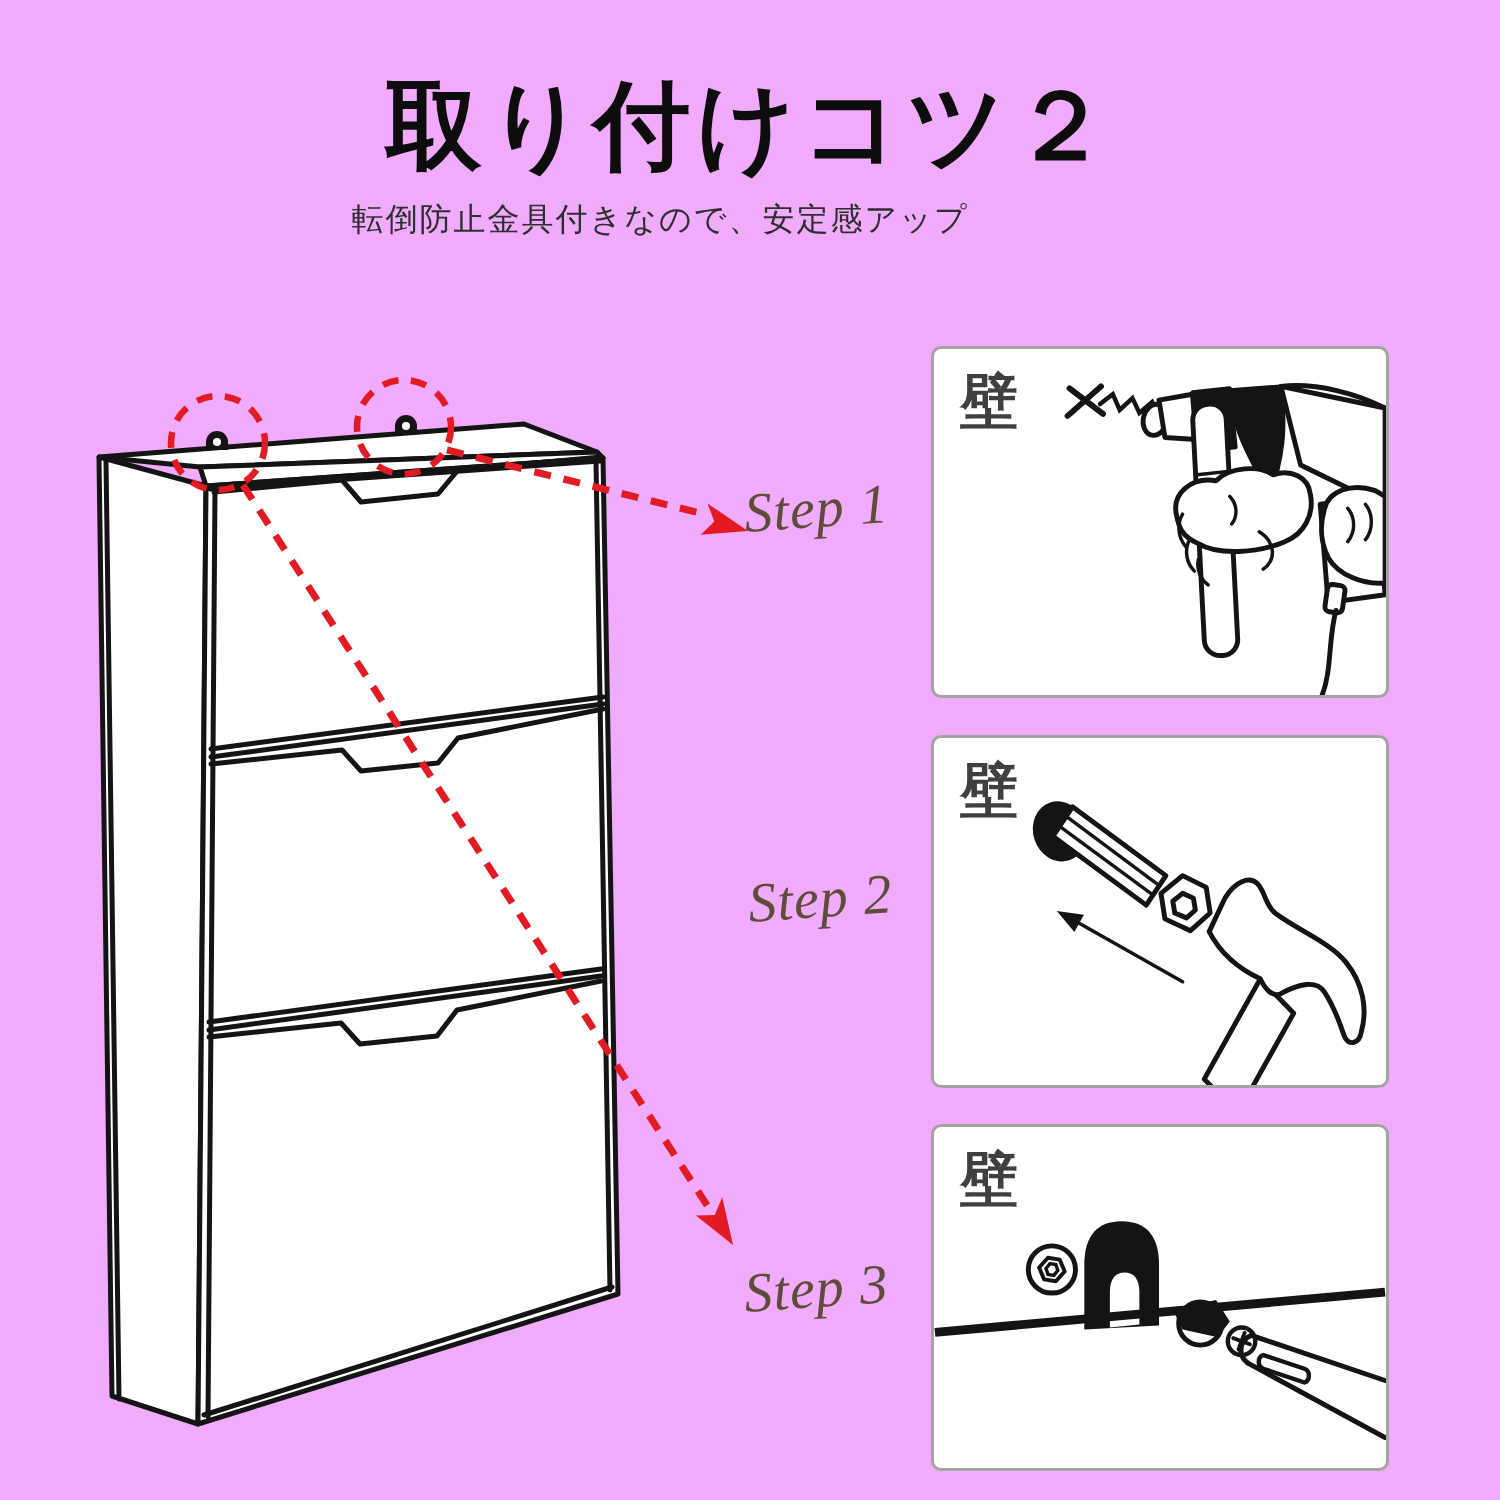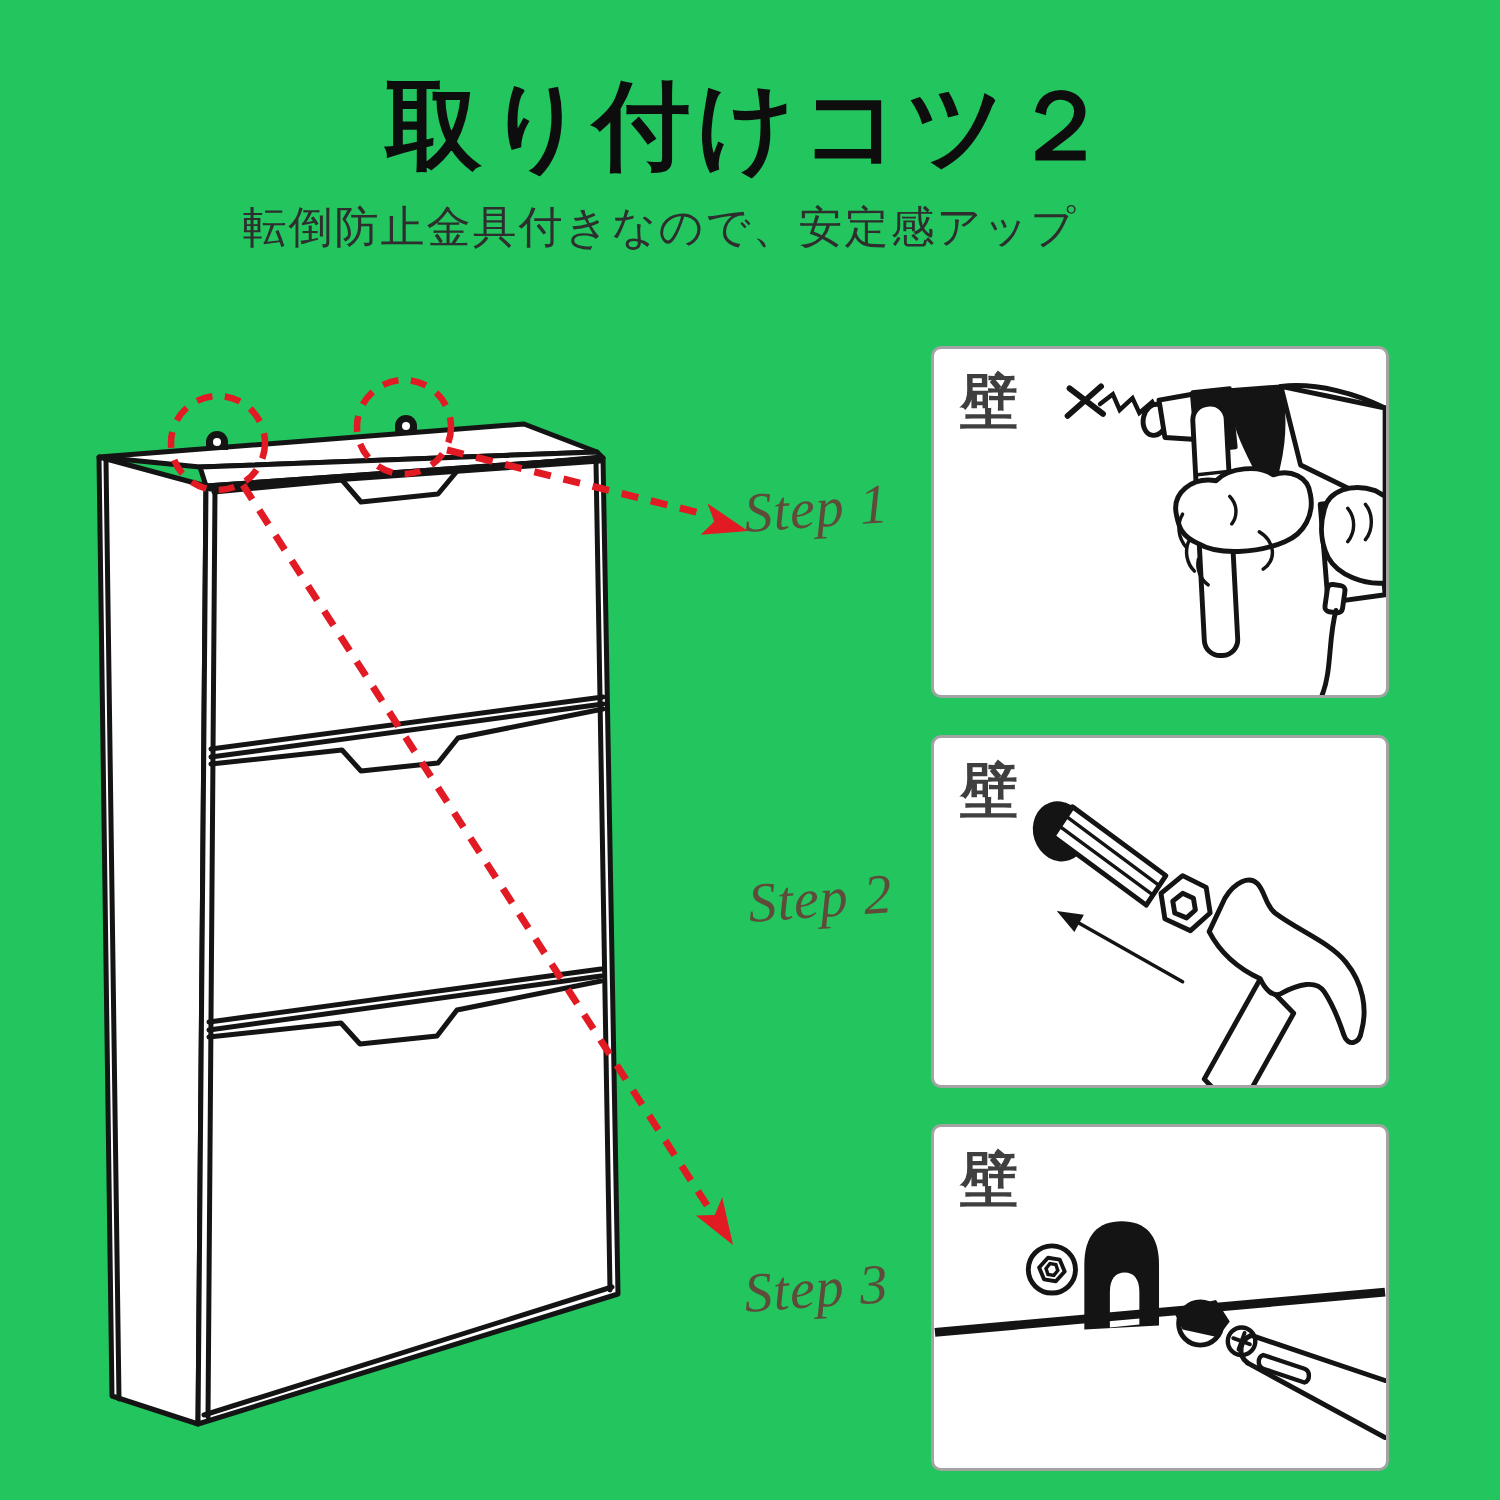--- a/index.html
+++ b/index.html
@@ -5,30 +5,30 @@
   :root{
     --accent-red:#e11a23;
     --script-brown:#5e4b39;
     --line-black:#141414;
     --box-border:#a3a3a3;
     --wall-gray:#3f3f3f;
   }
   *{margin:0;padding:0;box-sizing:border-box;}
   html,body{background:#fff;}
   .canvas{
-    position:relative;width:1500px;height:1500px;background:#22c55e;overflow:hidden;
+    position:relative;width:1500px;height:1500px;background:#f0abfc;overflow:hidden;
     font-family:"Liberation Sans","DejaVu Sans",sans-serif;
   }
   .title{
     position:absolute;left:0;top:62px;width:1500px;text-align:center;
     font-size:97px;font-weight:900;color:#0d0d0d;letter-spacing:6px;
   }
   .subtitle{
     position:absolute;left:0;top:198px;width:1320px;text-align:center;
-    font-size:44px;font-weight:500;color:#2e2e2e;letter-spacing:2px;
+    font-size:32px;font-weight:500;color:#2e2e2e;letter-spacing:2px;
   }
   .overlay{position:absolute;left:0;top:0;width:1500px;height:1500px;}
   .step-box{
     position:absolute;left:931px;width:458px;background:#fff;
     border:3px solid var(--box-border);border-radius:10px;overflow:hidden;
   }
   #box1{top:346px;height:352px;}
   #box2{top:735px;height:353px;}
   #box3{top:1124px;height:347px;}
   .step-box svg{position:absolute;left:0;top:0;width:100%;height:100%;}

